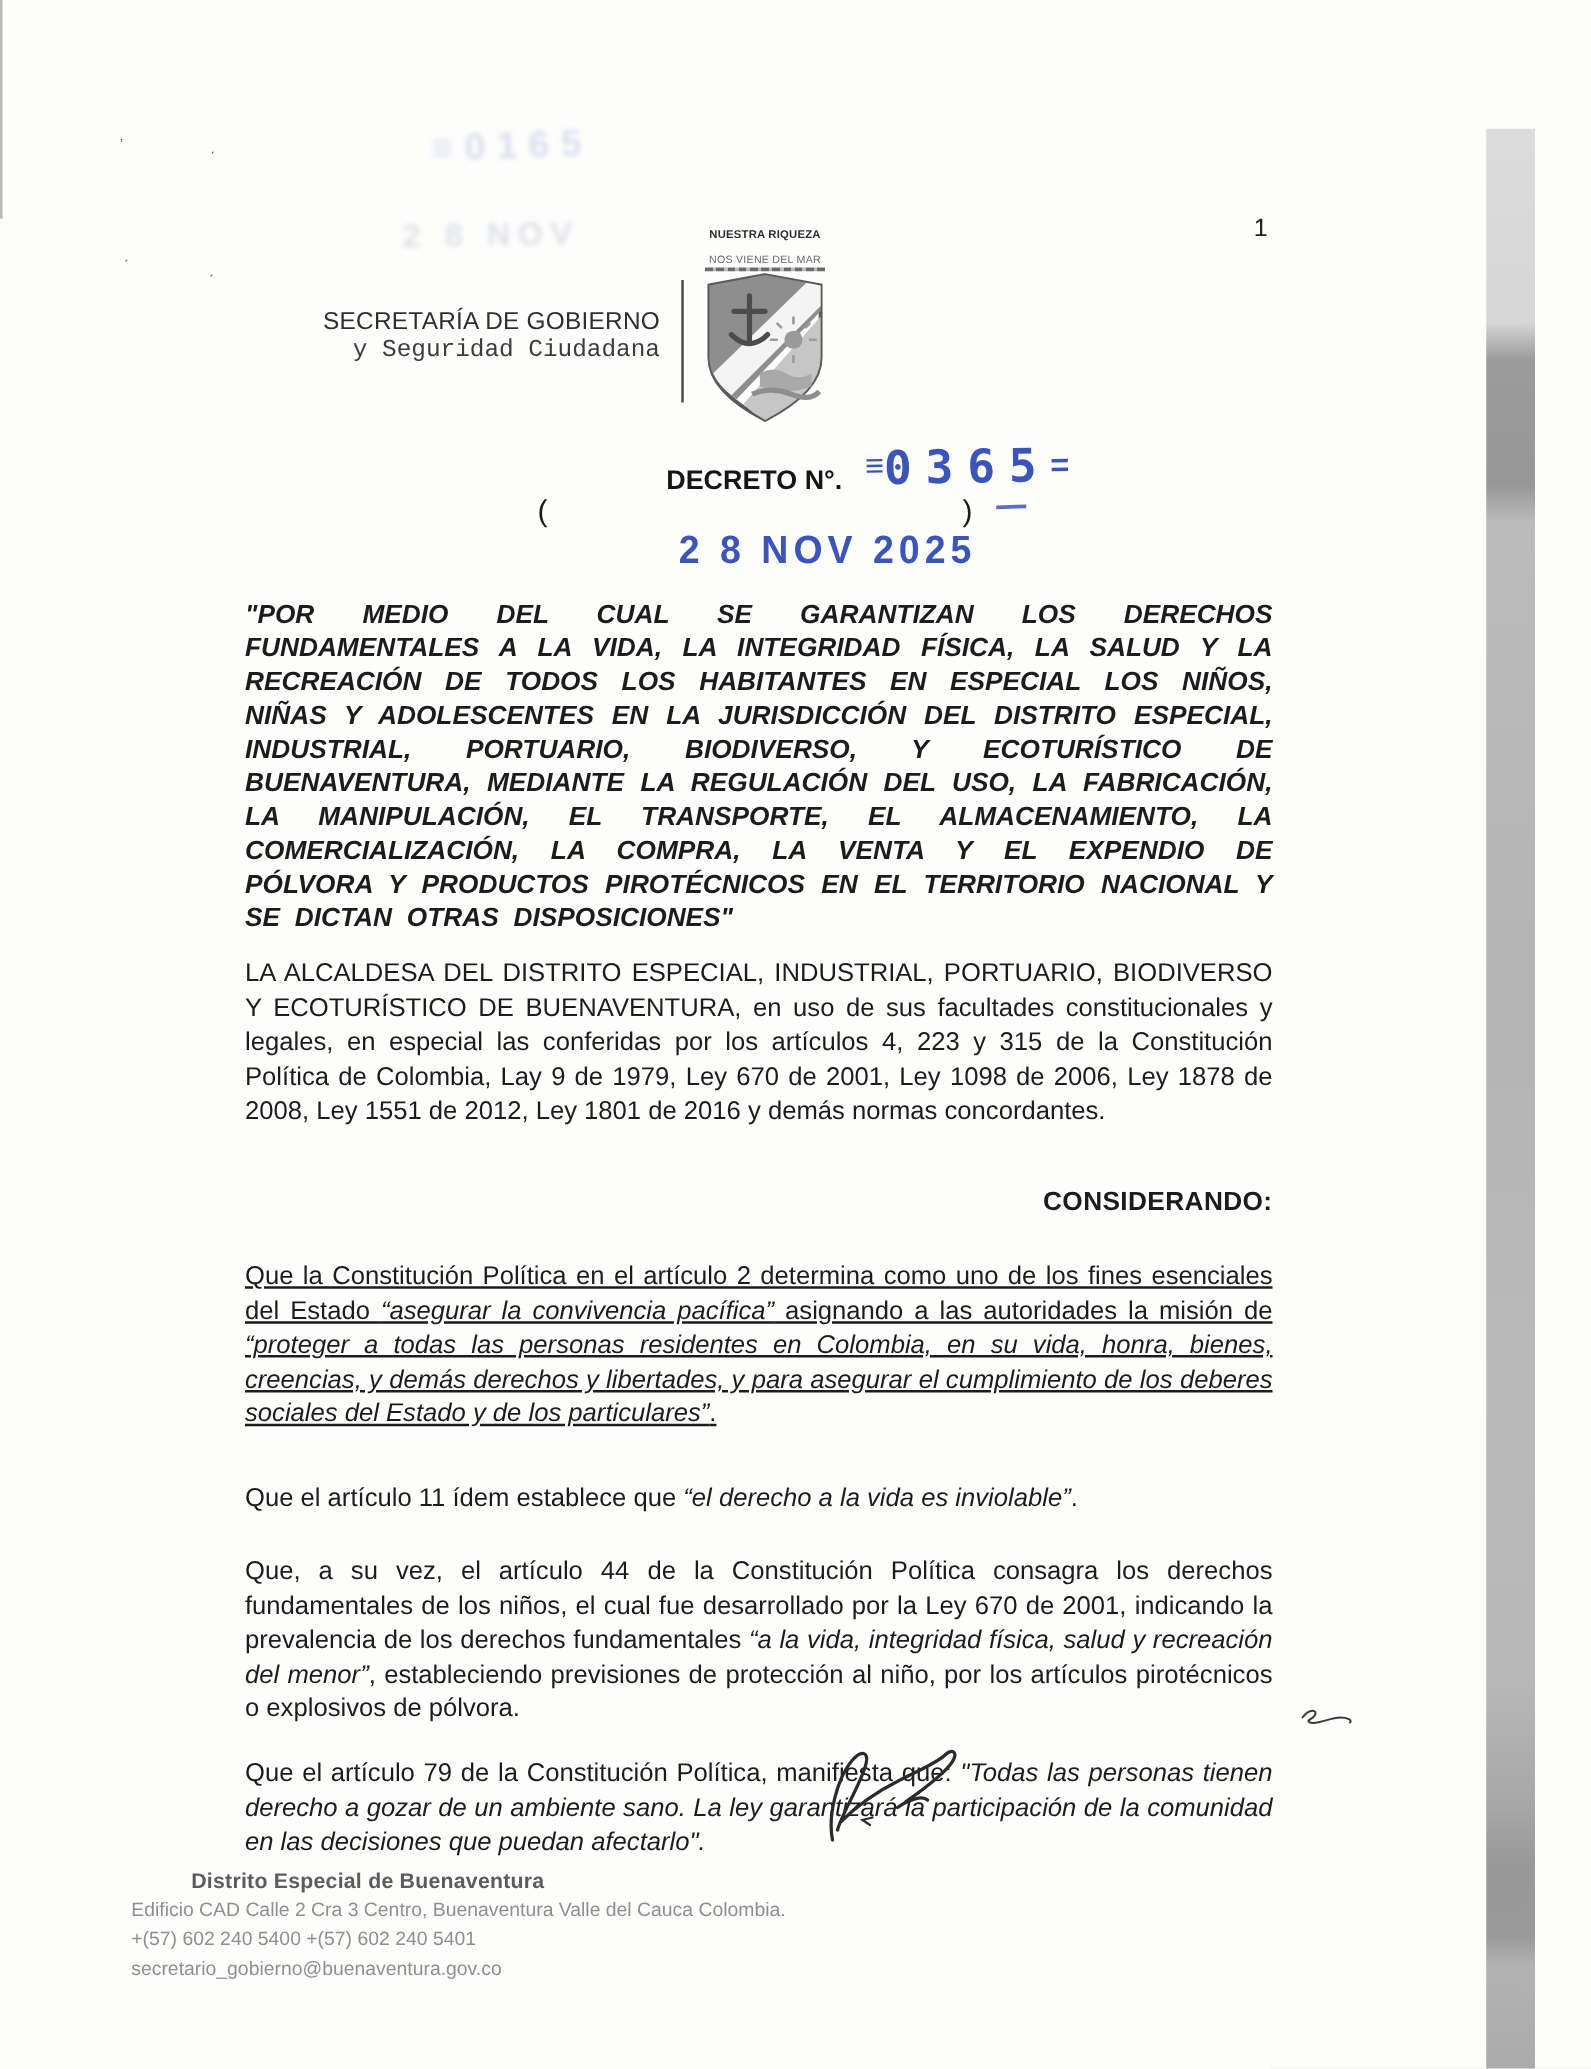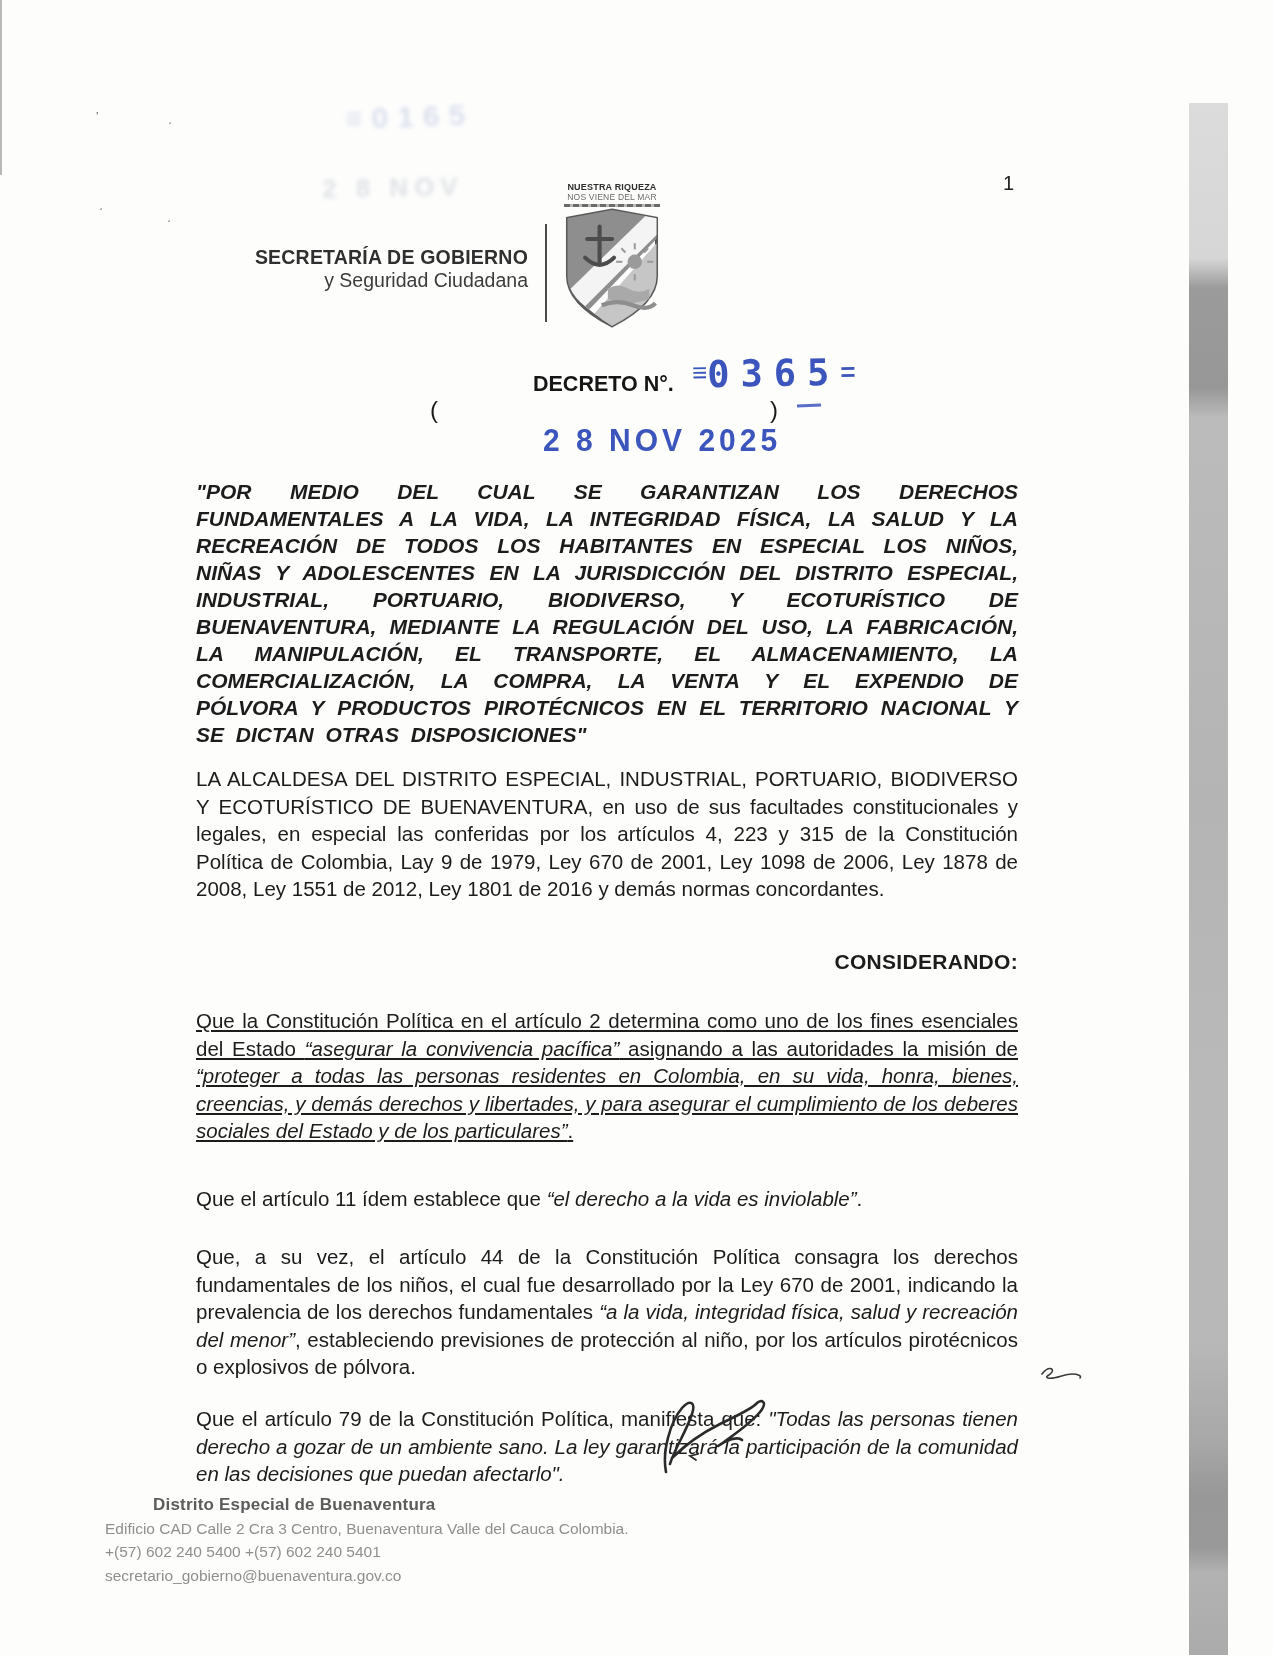--- a/index.html
+++ b/index.html
@@ -22,26 +22,26 @@
     opacity:.9;
   }
   .edge-hairline{position:absolute;left:0;top:0;width:2px;height:175px;background:#b9b9b9;}
   .speck{position:absolute;font-size:11px;color:#555;}
   .ghost{position:absolute;filter:blur(2px);pointer-events:none;font-weight:bold;}
   .ghost1{left:345px;top:98px;width:240px;color:#8194c6;opacity:.28;font-size:30px;letter-spacing:9px;transform:rotate(-2deg);}
   .ghost2{left:322px;top:172px;width:200px;color:#9aa2b0;opacity:.30;font-size:26px;letter-spacing:6px;transform:rotate(-1deg);}
 
   
   .hdr-left{position:absolute;left:176px;top:246px;width:352px;text-align:right;line-height:23px;}
-  .hdr-left .l1{font-size:19.5px;font-weight:bold;color:#2f2f2f;letter-spacing:.2px;}
-  .hdr-left .l2{font-size:19.5px;color:#3c3c3c;}
+  .hdr-left .l1{font-size:19.5px;font-weight:normal;color:#2f2f2f;letter-spacing:.2px;}
+  .hdr-left .l2{font-size:19.5px;color:#3c3c3c;font-family:Liberation Mono, monospace;}
   .hdr-divider{position:absolute;left:545px;top:224px;width:2px;height:98px;background:#4a4a4a;}
   .crest{position:absolute;left:556px;top:182px;width:112px;text-align:center;}
   .crest .motto1{font-size:9px;font-weight:bold;color:#2d2d2d;letter-spacing:.2px;}
-  .crest .motto2{font-size:8.5px;color:#6a6a6a;letter-spacing:.2px;}
+  .crest .motto2{font-size:8.5px;color:#6a6a6a;letter-spacing:.2px;margin-top:10px;}
   .crest .motto-bar{height:3px;margin:2px 8px 1px 8px;
     background:repeating-linear-gradient(90deg,#6b6b6b 0 6px,#b9b9b9 6px 9px);}
   .hdr-right{position:absolute;left:678px;top:246px;line-height:25px;}
   .hdr-right .l1{font-size:22.5px;color:#545454;letter-spacing:.6px;}
   .hdr-right .l2{font-size:22.5px;font-weight:bold;color:#363636;letter-spacing:.4px;}
   .page-num{position:absolute;left:1003px;top:172px;font-size:20px;color:#222;}
 
   
   .decreto-label{position:absolute;left:533px;top:372px;font-size:21.5px;font-weight:bold;color:#161616;}
   .stamp-num{position:absolute;left:692px;top:352px;color:#3b55bd;transform:rotate(-1deg);white-space:nowrap;}

